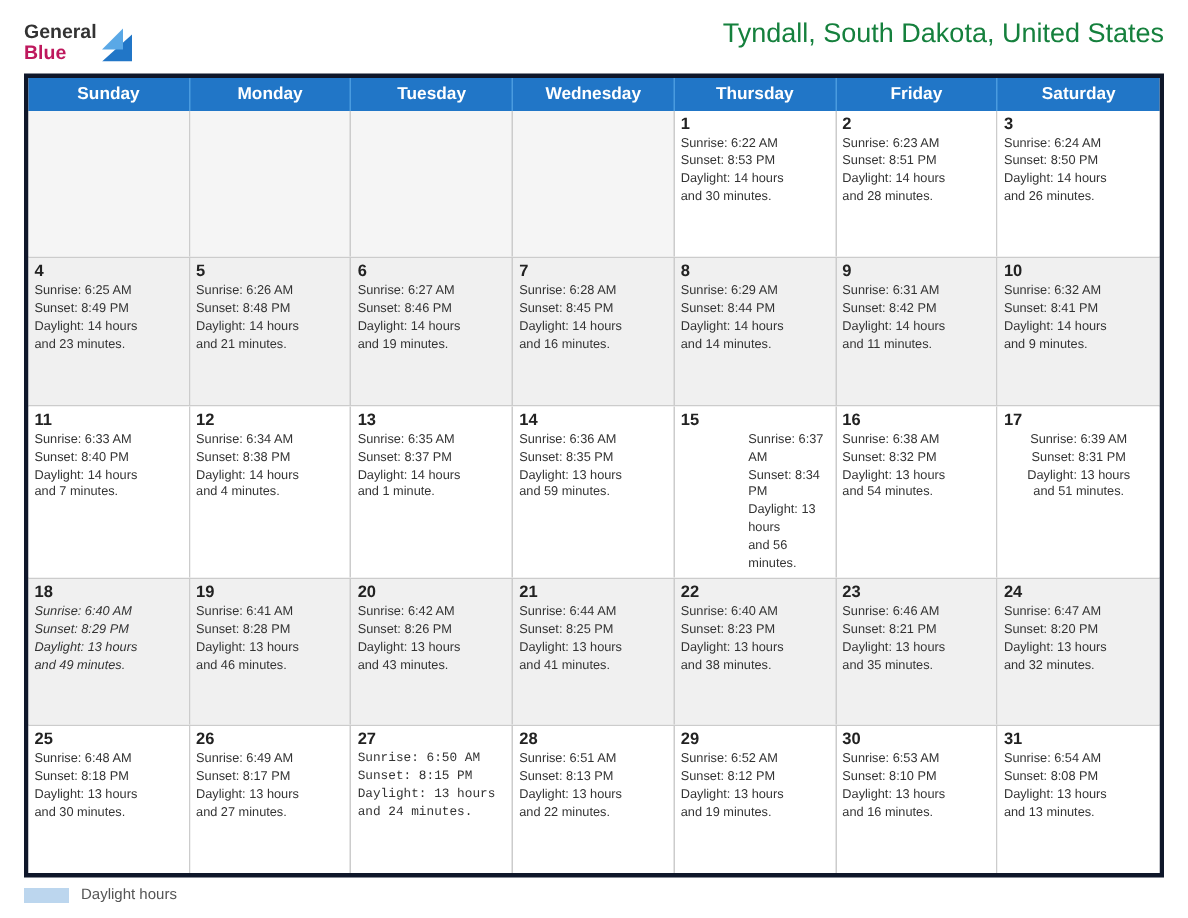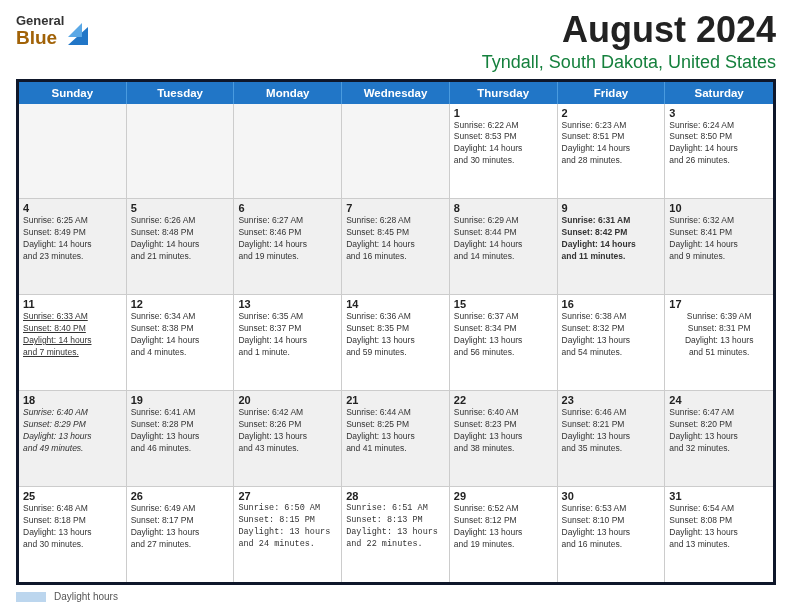--- a/index.html
+++ b/index.html
@@ -33,23 +33,23 @@
       display: flex;
       flex-direction: column;
       line-height: 1.1;
     }
     .logo-general {
       font-size: 13px;
       font-weight: bold;
       color: #333;
     }
     .logo-blue {
-      font-size: 19px;
+      font-size: 13px;
       font-weight: bold;
-      color: #a16207;
+      color: #be185d;
     }
     .logo-icon {
       width: 20px;
       height: 28px;
       margin-left: 2px;
       margin-top: -2px;
     }
     .title-block {
       text-align: right;
     }
@@ -143,30 +143,29 @@
       <div class="logo-text">
         <span class="logo-general">General</span>
         <span class="logo-blue">Blue</span>
       </div>
       <svg class="logo-icon" viewBox="0 0 20 28" xmlns="http://www.w3.org/2000/svg">
         <polygon points="0,28 20,10 20,28" fill="#2176c7"></polygon>
         <polygon points="0,20 14,6 14,20" fill="#5aa8e6"></polygon>
       </svg>
     </div>
     <div class="title-block">
-      <div class="main-title">August 2024</div>
       <div class="subtitle">Tyndall, South Dakota, United States</div>
     </div>
   </div>
 
   <div class="calendar">
     <div class="cal-header-row">
     <div class="cal-header-cell">Sunday</div>
+        <div class="cal-header-cell">Monday</div>
         <div class="cal-header-cell">Tuesday</div>
-        <div class="cal-header-cell">Monday</div>
         <div class="cal-header-cell">Wednesday</div>
         <div class="cal-header-cell">Thursday</div>
         <div class="cal-header-cell">Friday</div>
         <div class="cal-header-cell">Saturday</div>
       </div>
     <div class="cal-body">
     <div class="cal-week">
           <div class="cal-cell empty"></div>
           <div class="cal-cell empty"></div>
           <div class="cal-cell empty"></div>
@@ -224,37 +223,37 @@
           </div>
           <div class="cal-cell shaded">
             <div class="day-number">8</div>
             <div class="day-info" style="white-space: pre-line;">Sunrise: 6:29 AM
 Sunset: 8:44 PM
 Daylight: 14 hours
 and 14 minutes.</div>
           </div>
           <div class="cal-cell shaded">
             <div class="day-number">9</div>
-            <div class="day-info" style="white-space: pre-line; font-weight: bold;">Sunrise: 6:31 AM
+            <div class="day-info" style="white-space: pre-line;">Sunrise: 6:31 AM
 Sunset: 8:42 PM
 Daylight: 14 hours
 and 11 minutes.</div>
           </div>
           <div class="cal-cell shaded">
             <div class="day-number">10</div>
             <div class="day-info" style="white-space: pre-line;">Sunrise: 6:32 AM
 Sunset: 8:41 PM
 Daylight: 14 hours
 and 9 minutes.</div>
           </div>
         </div>
         <div class="cal-week">
           <div class="cal-cell">
             <div class="day-number">11</div>
-            <div class="day-info" style="white-space: pre-line; text-decoration: underline;">Sunrise: 6:33 AM
+            <div class="day-info" style="white-space: pre-line;">Sunrise: 6:33 AM
 Sunset: 8:40 PM
 Daylight: 14 hours
 and 7 minutes.</div>
           </div>
           <div class="cal-cell">
             <div class="day-number">12</div>
             <div class="day-info" style="white-space: pre-line;">Sunrise: 6:34 AM
 Sunset: 8:38 PM
 Daylight: 14 hours
 and 4 minutes.</div>
@@ -268,21 +267,21 @@
           </div>
           <div class="cal-cell">
             <div class="day-number">14</div>
             <div class="day-info" style="white-space: pre-line;">Sunrise: 6:36 AM
 Sunset: 8:35 PM
 Daylight: 13 hours
 and 59 minutes.</div>
           </div>
           <div class="cal-cell">
             <div class="day-number">15</div>
-            <div class="day-info" style="white-space: pre-line;">Sunrise: 6:37 AM
+            <div class="day-info" style="white-space: pre-line; margin-left: 45px;">Sunrise: 6:37 AM
 Sunset: 8:34 PM
 Daylight: 13 hours
 and 56 minutes.</div>
           </div>
           <div class="cal-cell">
             <div class="day-number">16</div>
             <div class="day-info" style="white-space: pre-line;">Sunrise: 6:38 AM
 Sunset: 8:32 PM
 Daylight: 13 hours
 and 54 minutes.</div>
@@ -363,21 +362,21 @@
           </div>
           <div class="cal-cell">
             <div class="day-number">27</div>
             <div class="day-info" style="white-space: pre-line; font-family: Liberation Mono, monospace;">Sunrise: 6:50 AM
 Sunset: 8:15 PM
 Daylight: 13 hours
 and 24 minutes.</div>
           </div>
           <div class="cal-cell">
             <div class="day-number">28</div>
-            <div class="day-info" style="white-space: pre-line; font-family: Liberation Mono, monospace;">Sunrise: 6:51 AM
+            <div class="day-info" style="white-space: pre-line;">Sunrise: 6:51 AM
 Sunset: 8:13 PM
 Daylight: 13 hours
 and 22 minutes.</div>
           </div>
           <div class="cal-cell">
             <div class="day-number">29</div>
             <div class="day-info" style="white-space: pre-line;">Sunrise: 6:52 AM
 Sunset: 8:12 PM
 Daylight: 13 hours
 and 19 minutes.</div>

